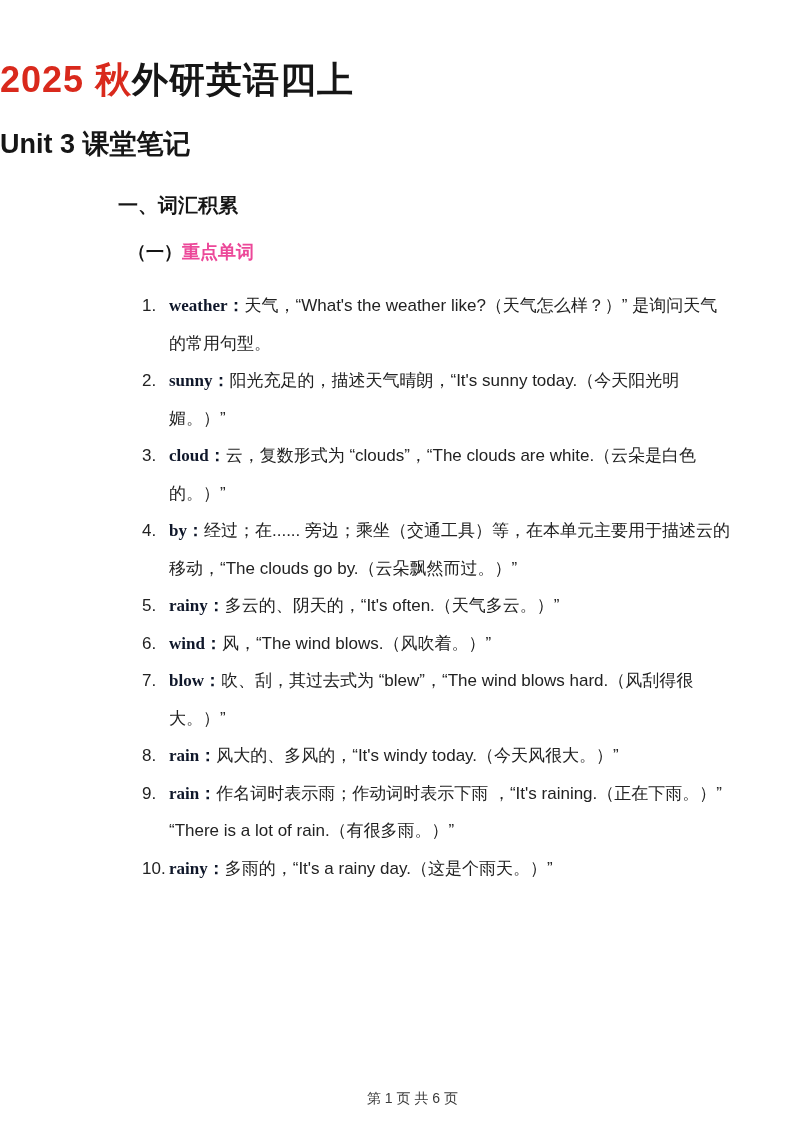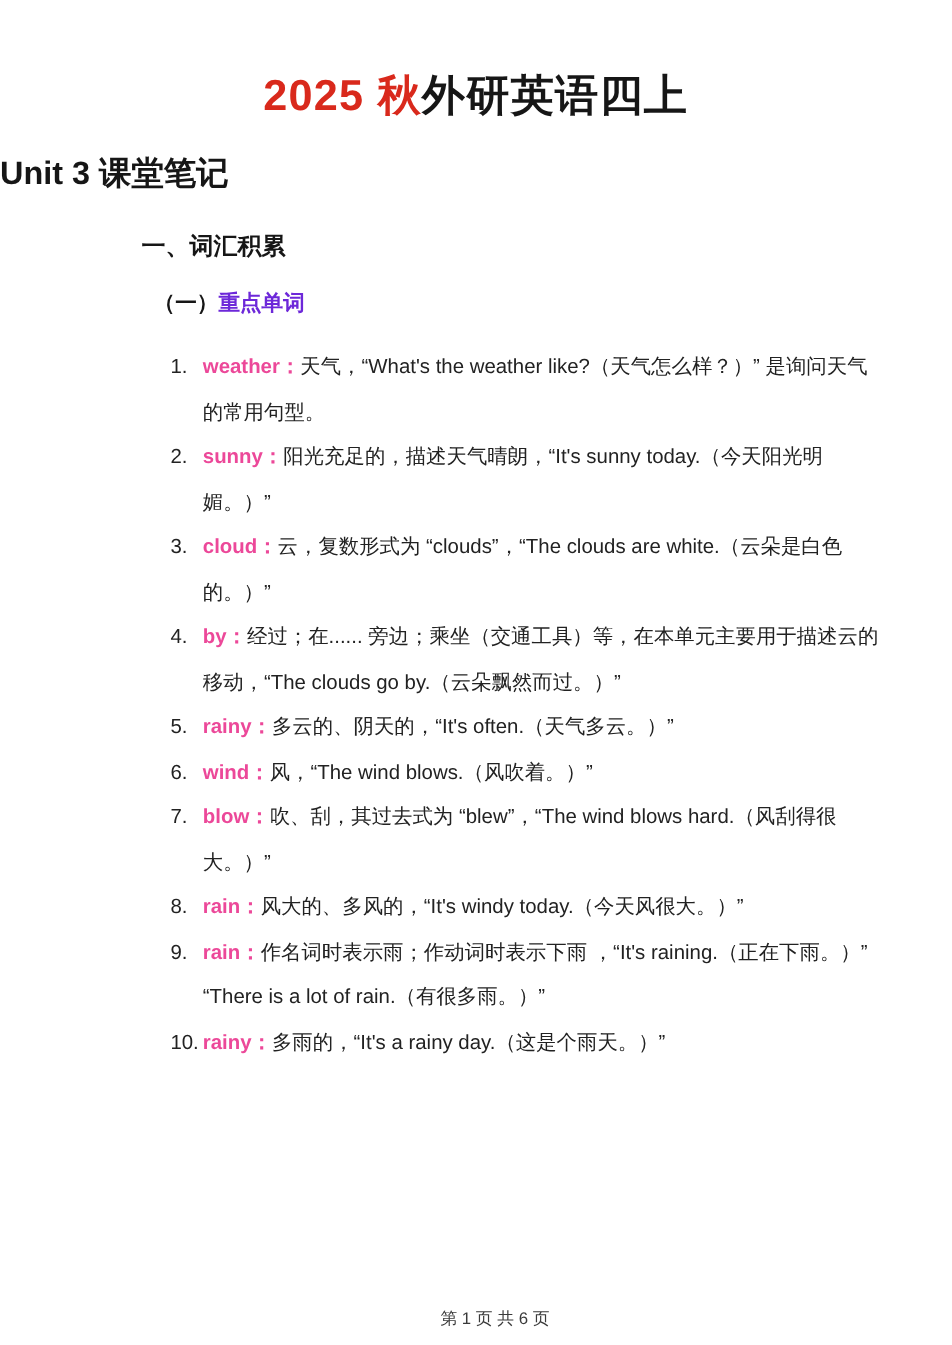--- a/index.html
+++ b/index.html
@@ -7,21 +7,21 @@
     width:793px;height:1121px;
     background:#ffffff;
     font-family:"Liberation Sans","DejaVu Sans",sans-serif;
     color:#1f1f1f;
     overflow:hidden;
     position:relative;
   }
   .page{position:relative;width:793px;height:1121px;}
   .doc-title{
     margin:56px 0 11px 0;
-    text-align:center;
+    text-align:left;
     font-size:36px;
     font-weight:700;
     letter-spacing:1px;
     color:#161616;
   }
   .doc-title .red{color:#d9291c;}
   .doc-subtitle{
     margin-top:21px;
     text-align:left;
     font-size:27px;
@@ -33,39 +33,40 @@
     font-size:20px;
     font-weight:700;
     color:#161616;
   }
   .subsection-heading{
     margin:21px 0 0 128px;
     font-size:18px;
     font-weight:700;
     color:#161616;
   }
-  .subsection-heading .blue{color:#6d28d9;}
+  .subsection-heading .blue{color:#ec4899;}
   .vocab-list{
     margin:23px 60px 0 142px;
     font-size:17px;
     line-height:37.5px;
     color:#222222;
   }
   .vocab-item{
     position:relative;
     padding-left:27px;
   }
   .vocab-item .num{
     position:absolute;
     left:0;
     top:0;
   }
   .vocab-item .term{
     font-weight:700;
-    color:#ec4899;
+    color:#0f172a;
+    font-family:Liberation Serif, serif;
   }
   .page-footer{
     position:absolute;
     top:1034px;
     left:16px;
     width:100%;
     text-align:center;
     font-size:14px;
     color:#3a3a3a;
   }

